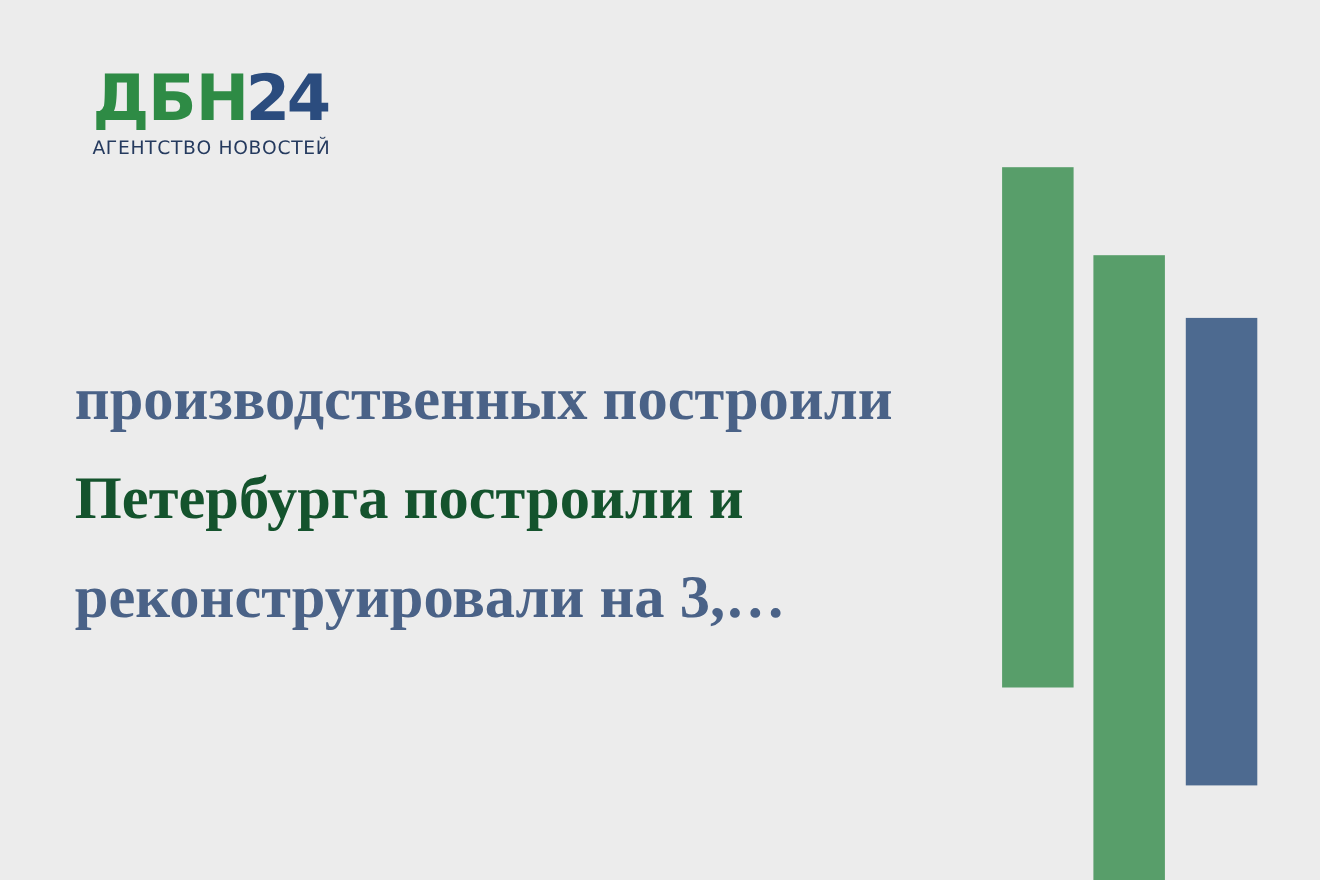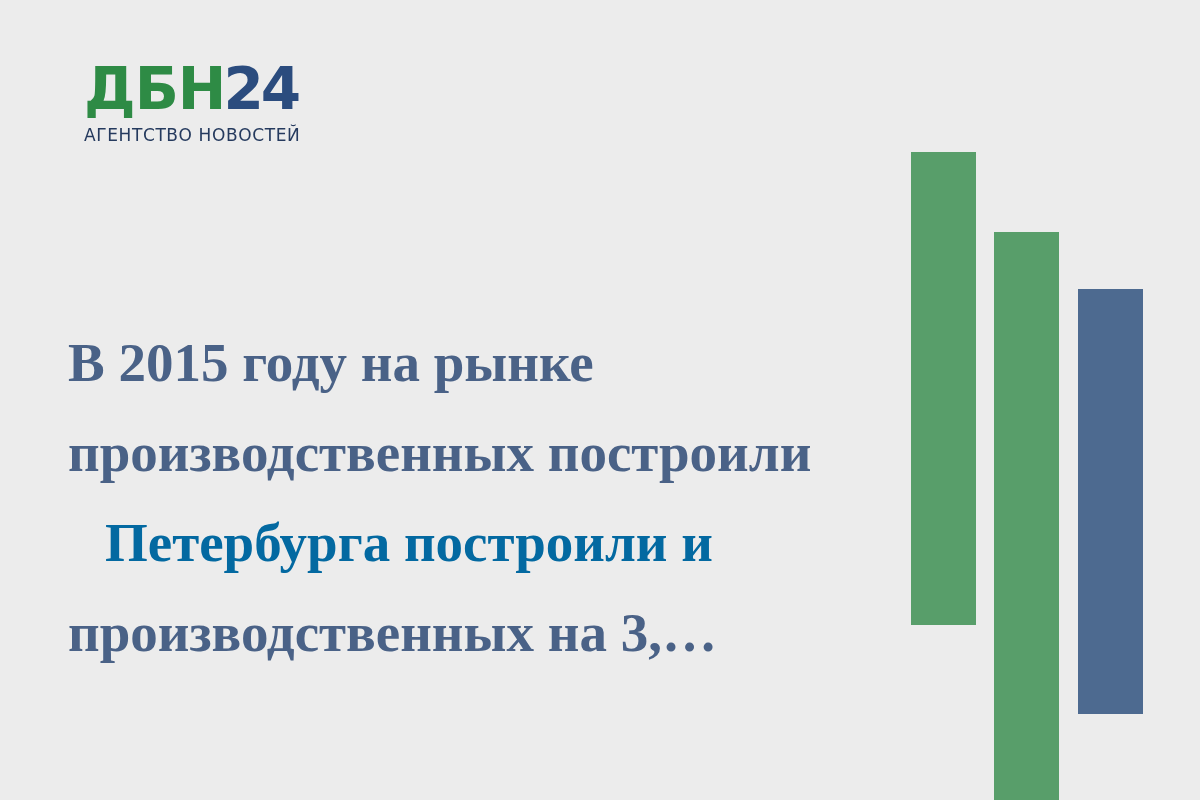--- a/index.html
+++ b/index.html
@@ -101,19 +101,18 @@
     <span class="bar" style="left: 994px; top: 232px; width: 65px; height: 568px; background: rgb(88, 158, 106);"></span>
     <span class="bar" style="left: 1078px; top: 289px; width: 65px; height: 425px; background: rgb(77, 106, 144);"></span>
   </div>
 
   <div id="logo">
     <span id="logo-mark"><span class="abn" style="color: rgb(46, 139, 69);">ДБН</span><span class="num" style="color: rgb(43, 76, 126);">24</span></span>
     <span id="logo-tagline" style="color: rgb(37, 58, 94);">АГЕНТСТВО НОВОСТЕЙ</span>
   </div>
 
   <div id="headline">
-    <span class="hl-line" style="color: rgb(74, 98, 135);">В 2015 году на рынке</span>
     <span class="hl-line" style="color: rgb(74, 98, 135);">производственных построили</span>
-    <span class="hl-line" style="color: #0369a1; margin-left: 37px;">Петербурга построили и</span>
-    <span class="hl-line" style="color: rgb(74, 98, 135);">производственных на 3,…</span>
+    <span class="hl-line" style="color: #14532d;">Петербурга построили и</span>
+    <span class="hl-line" style="color: rgb(74, 98, 135);">реконструировали на 3,…</span>
   </div>
 
 </div>
 
 </body></html>

